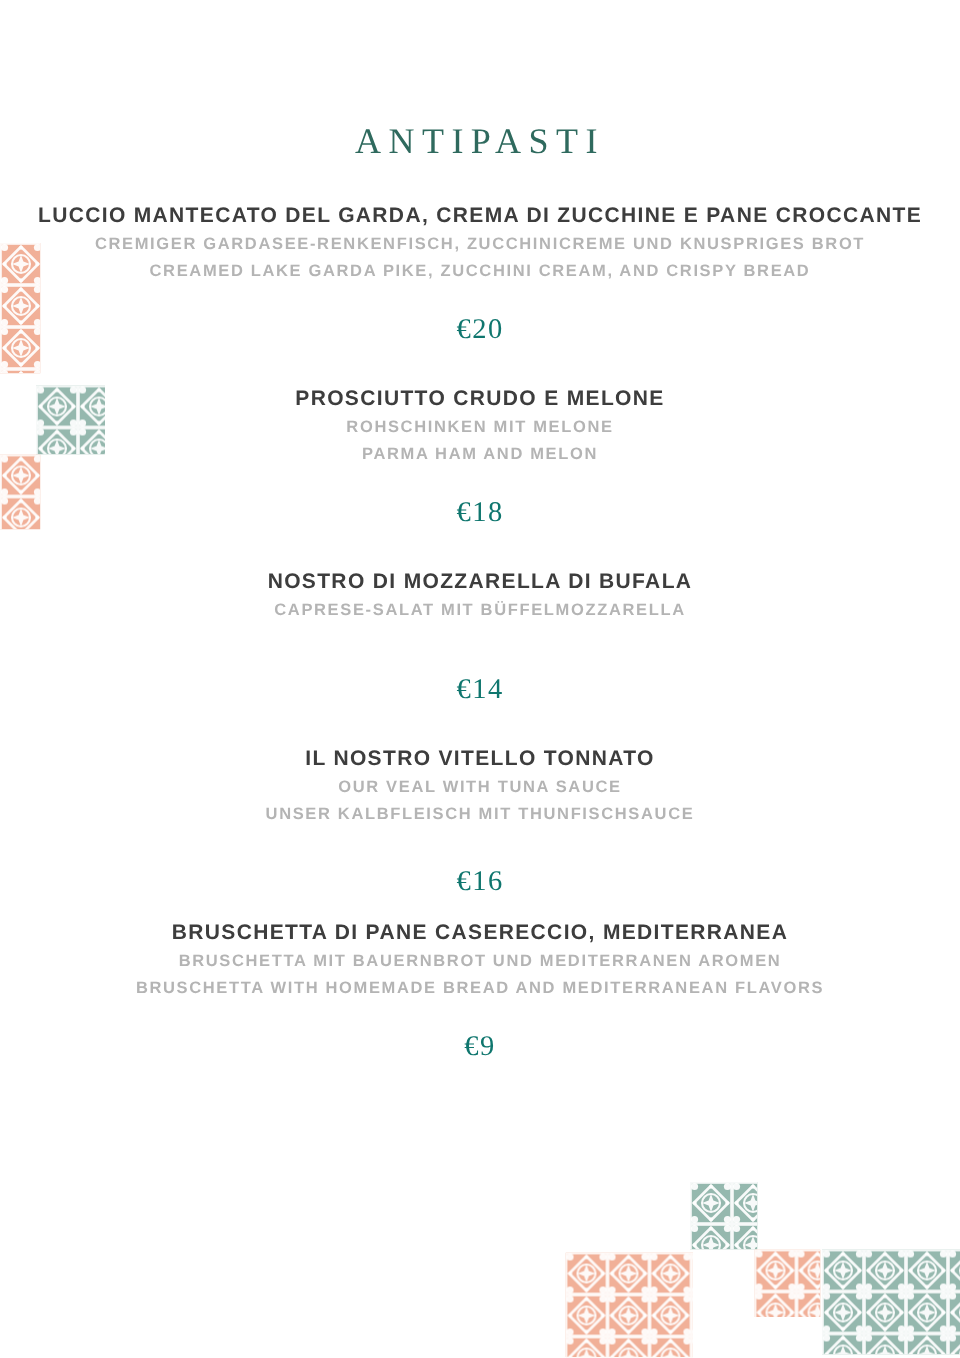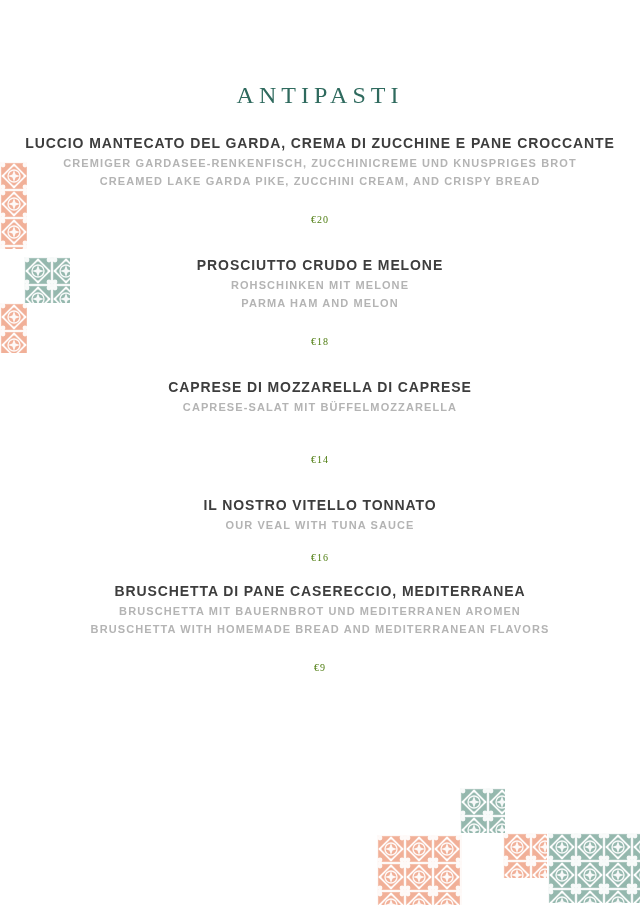--- a/index.html
+++ b/index.html
@@ -46,29 +46,29 @@
   }
   .item-sub {
     font-size: 11px;
     font-weight: 700;
     letter-spacing: 1.1px;
     color: #b4b4b4;
     line-height: 18px;
   }
   .item-price {
     font-family: "Liberation Serif", serif;
-    font-size: 10px;
+    font-size: 19px;
     letter-spacing: 1px;
-    color: #4d7c0f;
+    color: #0f766e;
     margin-top: 22px;
     line-height: 16px;
   }
   
   .menu-item:nth-of-type(3) .item-price { margin-top: 36px; }
-  .menu-item:nth-of-type(4) .item-price { margin-top: 16px; }
+  .menu-item:nth-of-type(4) .item-price { margin-top: 28px; }
   .menu-item:nth-of-type(4) { margin-bottom: 18px; }
 
   
   .deco {
     position: absolute;
     display: block;
   }
   .deco-left-strip-a   { left: 0;     top: 162px; }
   .deco-left-teal-sq   { left: 24px;  top: 257px; }
   .deco-left-strip-b   { left: 0;     top: 303px; }
@@ -148,28 +148,29 @@
       </div>
 
       <div class="menu-item">
         <div class="item-name">PROSCIUTTO CRUDO E MELONE</div>
         <div class="item-sub">ROHSCHINKEN MIT MELONE</div>
         <div class="item-sub">PARMA HAM AND MELON</div>
         <div class="item-price">€18</div>
       </div>
 
       <div class="menu-item">
-        <div class="item-name">CAPRESE DI MOZZARELLA DI CAPRESE</div>
+        <div class="item-name">NOSTRO DI MOZZARELLA DI BUFALA</div>
         <div class="item-sub">CAPRESE-SALAT MIT BÜFFELMOZZARELLA</div>
         <div class="item-price">€14</div>
       </div>
 
       <div class="menu-item">
         <div class="item-name">IL NOSTRO VITELLO TONNATO</div>
         <div class="item-sub">OUR VEAL WITH TUNA SAUCE</div>
+        <div class="item-sub">UNSER KALBFLEISCH MIT THUNFISCHSAUCE</div>
         <div class="item-price">€16</div>
       </div>
 
       <div class="menu-item">
         <div class="item-name">BRUSCHETTA DI PANE CASERECCIO, MEDITERRANEA</div>
         <div class="item-sub">BRUSCHETTA MIT BAUERNBROT UND MEDITERRANEN AROMEN</div>
         <div class="item-sub">BRUSCHETTA WITH HOMEMADE BREAD AND MEDITERRANEAN FLAVORS</div>
         <div class="item-price">€9</div>
       </div>
 

